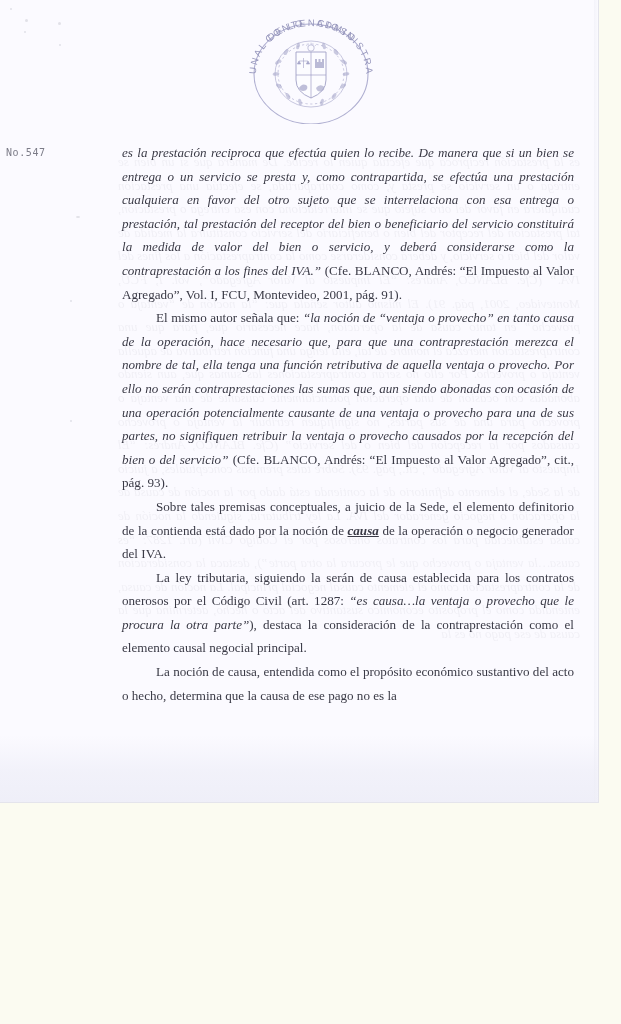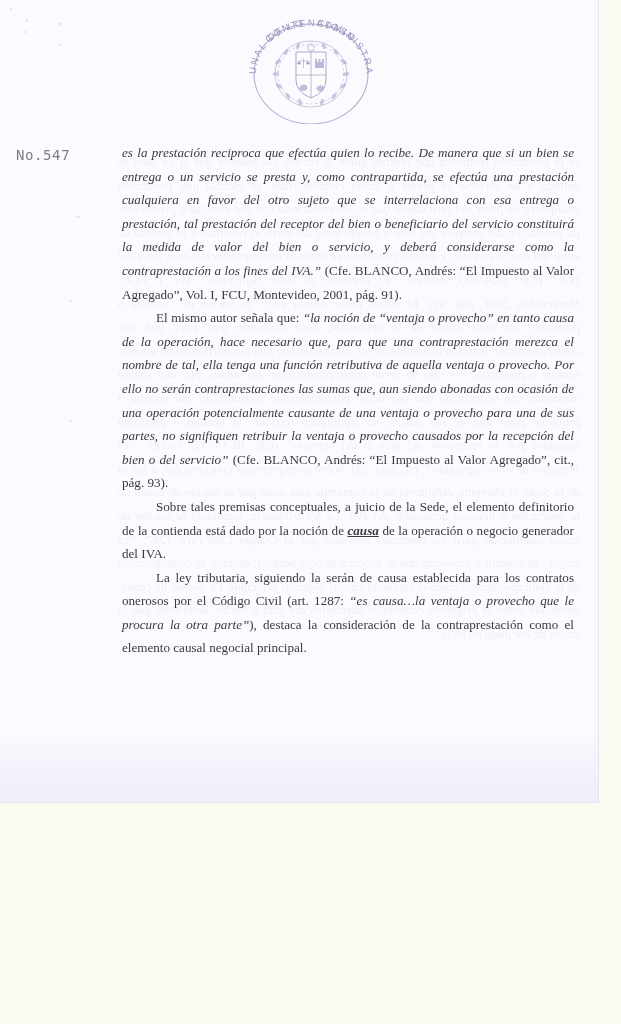--- a/index.html
+++ b/index.html
@@ -57,24 +57,24 @@
     left: 238px;
     top: 12px;
     width: 146px;
     height: 112px;
     opacity: 0.92;
   }
 
   
   .page-stamp {
     position: absolute;
-    left: 16px;
+    left: 6px;
     top: 147px;
     font-family: "DejaVu Sans Mono", monospace;
-    font-size: 14px;
+    font-size: 10px;
     letter-spacing: 0.6px;
     color: #7c7c88;
   }
 
   
   .speck {
     position: absolute;
     background: #d8d8e0;
     border-radius: 50%;
     opacity: 0.75;
@@ -212,17 +212,18 @@
 
   <div class="page-stamp">No.547</div>
 
   <div class="showthrough" aria-hidden="true">es la prestación reciproca que efectúa quien lo recibe. De manera que si un bien se entrega o un servicio se presta y, como contrapartida, se efectúa una prestación cualquiera en favor del otro sujeto que se interrelaciona con esa entrega o prestación, tal prestación del receptor del bien o beneficiario del servicio constituirá la medida de valor del bien o servicio, y deberá considerarse como la contraprestación a los fines del IVA.” (Cfe. BLANCO, Andrés: “El Impuesto al Valor Agregado”, Vol. I, FCU, Montevideo, 2001, pág. 91). El mismo autor señala que: “la noción de “ventaja o provecho” en tanto causa de la operación, hace necesario que, para que una contraprestación merezca el nombre de tal, ella tenga una función retributiva de aquella ventaja o provecho. Por ello no serán contraprestaciones las sumas que, aun siendo abonadas con ocasión de una operación potencialmente causante de una ventaja o provecho para una de sus partes, no signifiquen retribuir la ventaja o provecho causados por la recepción del bien o del servicio” (Cfe. BLANCO, Andrés: “El Impuesto al Valor Agregado”, cit., pág. 93). Sobre tales premisas conceptuales, a juicio de la Sede, el elemento definitorio de la contienda está dado por la noción de causa de la operación o negocio generador del IVA. La ley tributaria, siguiendo la noción de causa establecida para los contratos onerosos por el Código Civil (art. 1287: “es causa…la ventaja o provecho que le procura la otra parte”), destaca la consideración de la contraprestación  como el elemento causal negocial principal. La noción de causa, entendida como el propósito económico sustantivo del acto o hecho, determina que la causa de ese pago no es la</div>
 
   <div class="textblock">
       <p><span class="it">es la prestación reciproca que efectúa quien lo recibe. De manera que si un bien se entrega o un servicio se presta y, como contrapartida, se efectúa una prestación cualquiera en favor del otro sujeto que se interrelaciona con esa entrega o prestación, tal prestación del receptor del bien o beneficiario del servicio constituirá la medida de valor del bien o servicio, y deberá considerarse como la contraprestación a los fines del IVA.”</span><span> (Cfe. BLANCO, Andrés: “El Impuesto al Valor Agregado”, Vol. I, FCU, Montevideo, 2001, pág. 91).</span></p>
       <p class="indent"><span>El mismo autor señala que: </span><span class="it">“la noción de “ventaja o provecho” en tanto causa de la operación, hace necesario que, para que una contraprestación merezca el nombre de tal, ella tenga una función retributiva de aquella ventaja o provecho. Por ello no serán contraprestaciones las sumas que, aun siendo abonadas con ocasión de una operación potencialmente causante de una ventaja o provecho para una de sus partes, no signifiquen retribuir la ventaja o provecho causados por la recepción del bien o del servicio”</span><span> (Cfe. BLANCO, Andrés: “El Impuesto al Valor Agregado”, cit., pág. 93).</span></p>
       <p class="indent"><span>Sobre tales premisas conceptuales, a juicio de la Sede, el elemento definitorio de la contienda está dado por la noción de </span><span class="bi">causa</span><span> de la operación o negocio generador del IVA.</span></p>
       <p class="indent"><span>La ley tributaria, siguiendo la serán de causa establecida para los contratos onerosos por el Código Civil (art. 1287: </span><span class="it">“es causa…la ventaja o provecho que le procura la otra parte”</span><span>), destaca la consideración de la contraprestación  como el elemento causal negocial principal.</span></p>
+      <p class="indent"><span>La noción de causa, entendida como el propósito económico sustantivo del acto o hecho, determina que la causa de ese pago no es la</span></p>
     </div>
 
   <div class="sheet-shade"></div>
   <div class="sheet-right-edge"></div>
 </div>
 
 </body></html>

